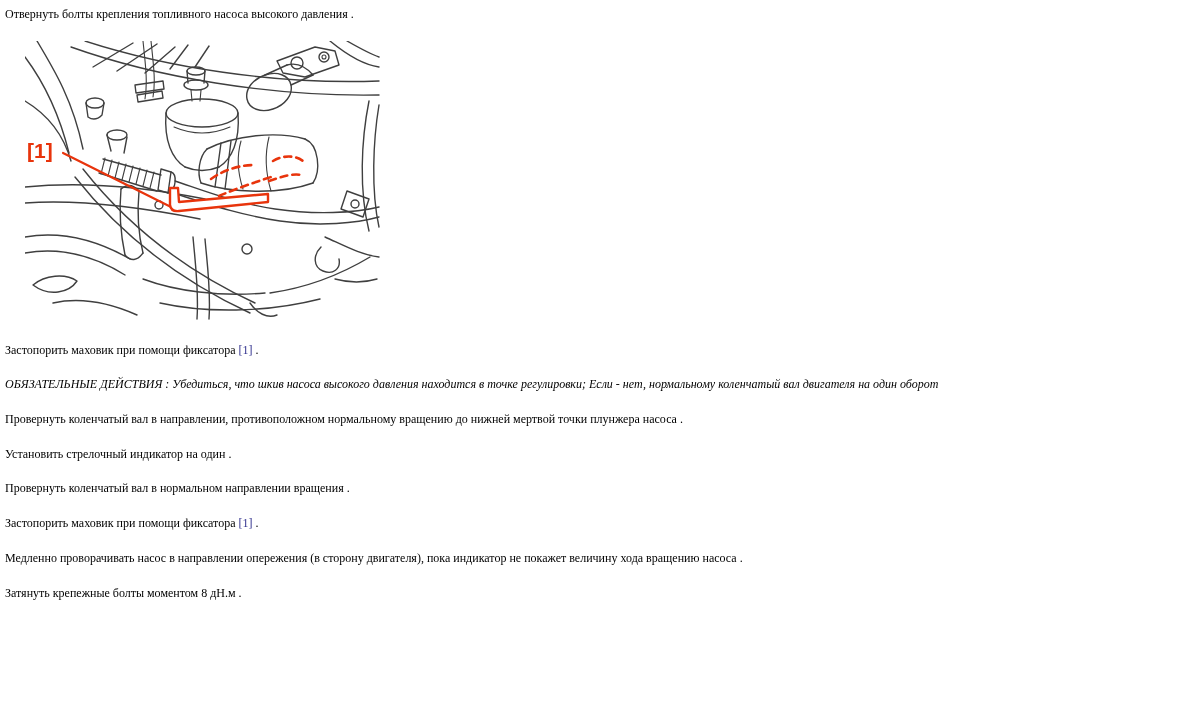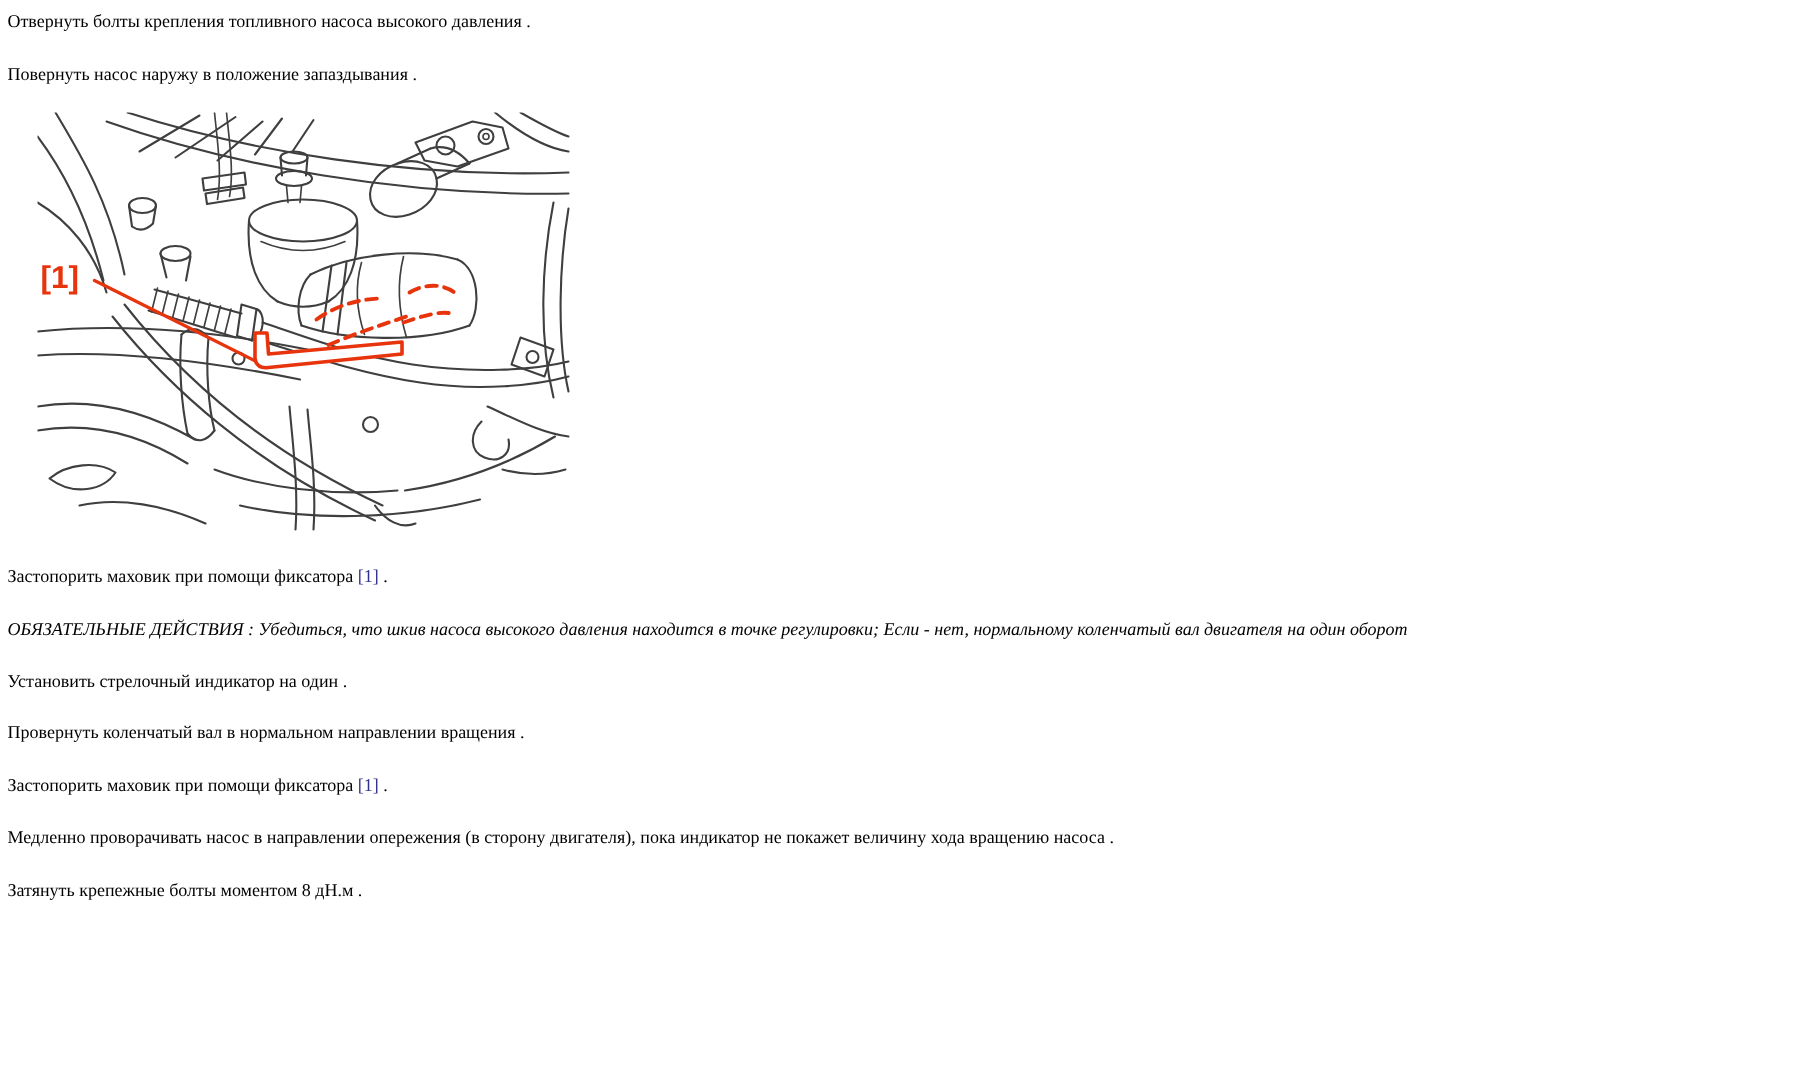--- a/index.html
+++ b/index.html
@@ -33,21 +33,20 @@
   .callout-label{
     font-family:"Liberation Sans","DejaVu Sans",sans-serif;
     font-weight:bold;font-size:21px;fill:var(--accent);
   }
 </style>
 </head>
 <body>
 
 <div id="intro">
     <p class="instruction"><span>Отвернуть болты крепления топливного насоса высокого давления .</span></p>
-    <p class="instruction"><span>Повернуть насос наружу в положение запаздывания .</span></p>
   </div>
 
 <figure class="engine-figure">
   <svg viewBox="0 0 355 280">
 
     <path class="art" d="M68,26 L108,2"></path>
     <path class="art" d="M92,30 L132,3"></path>
     <path class="art" d="M120,32 L150,6"></path>
     <path class="art" d="M145,28 L163,4"></path>
     <path class="art" d="M170,26 L184,5"></path>
@@ -151,18 +150,19 @@
     <path class="red-dash" d="M186,138 C200,128 216,124 230,124"></path>
     <path class="red-dash" d="M194,155 C210,148 228,142 246,136"></path>
     <path class="red-dash" d="M248,120 C258,114 270,114 278,120"></path>
     <path class="red-dash" d="M244,140 C256,136 268,132 276,134"></path>
   </svg>
 </figure>
 
 <div id="steps">
     <p class="instruction"><span>Застопорить маховик при помощи фиксатора </span><span class="ref">[1]</span><span> .</span></p>
     <p class="instruction italic"><span>ОБЯЗАТЕЛЬНЫЕ ДЕЙСТВИЯ : Убедиться, что шкив насоса высокого давления находится в точке регулировки; Если - нет, нормальному коленчатый вал двигателя на один оборот</span></p>
+    <p class="instruction"><span>Провернуть коленчатый вал в направлении, противоположном нормальному вращению до нижней мертвой точки плунжера насоса .</span></p>
     <p class="instruction"><span>Установить стрелочный индикатор на один .</span></p>
     <p class="instruction"><span>Провернуть коленчатый вал в нормальном направлении вращения .</span></p>
     <p class="instruction"><span>Застопорить маховик при помощи фиксатора </span><span class="ref">[1]</span><span> .</span></p>
     <p class="instruction"><span>Медленно проворачивать насос в направлении опережения (в сторону двигателя), пока индикатор не покажет величину хода вращению насоса .</span></p>
     <p class="instruction"><span>Затянуть крепежные болты моментом 8 дН.м .</span></p>
   </div>
 
 </body></html>

